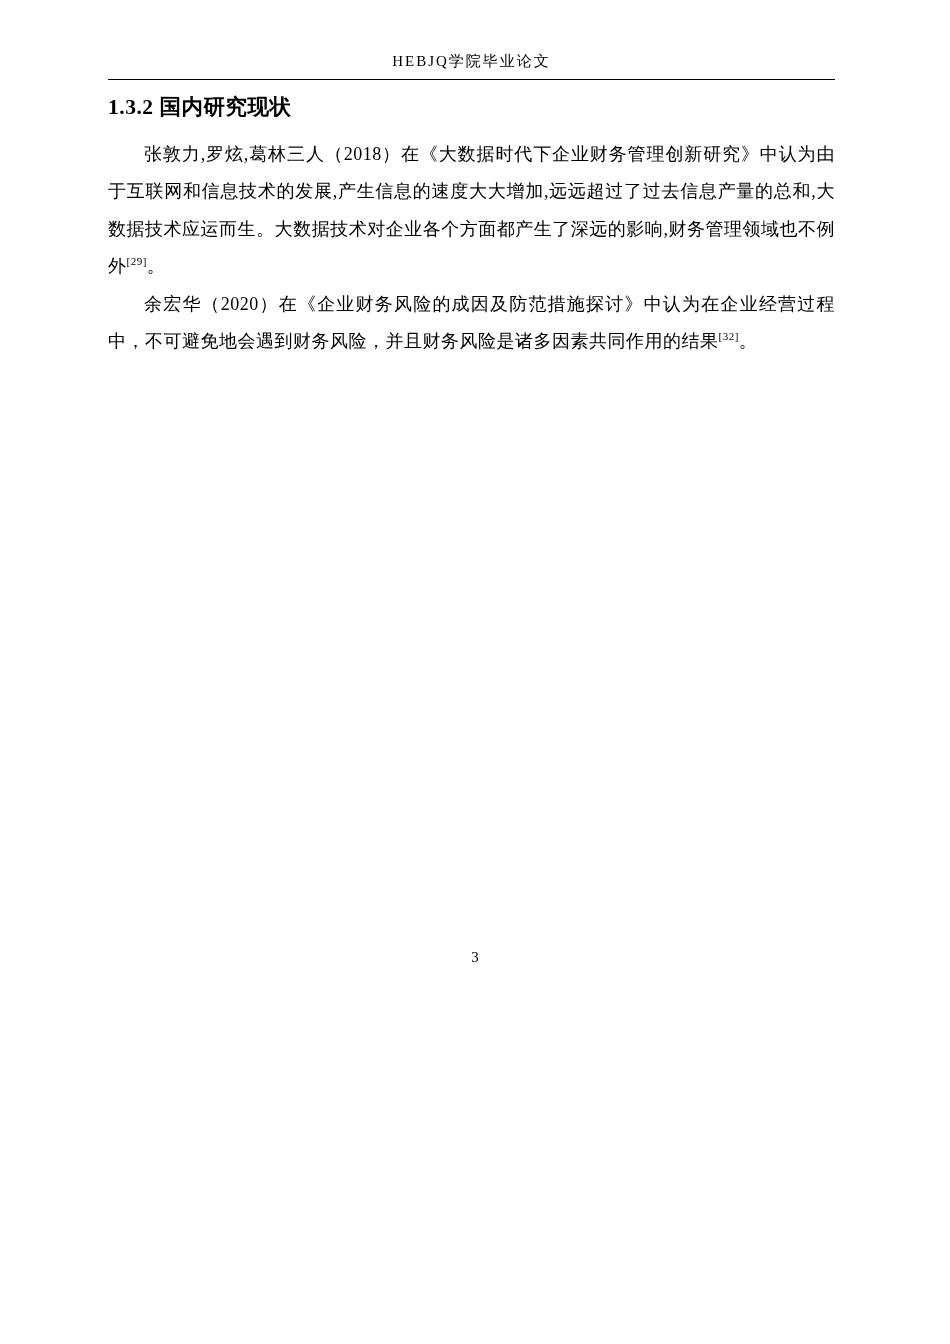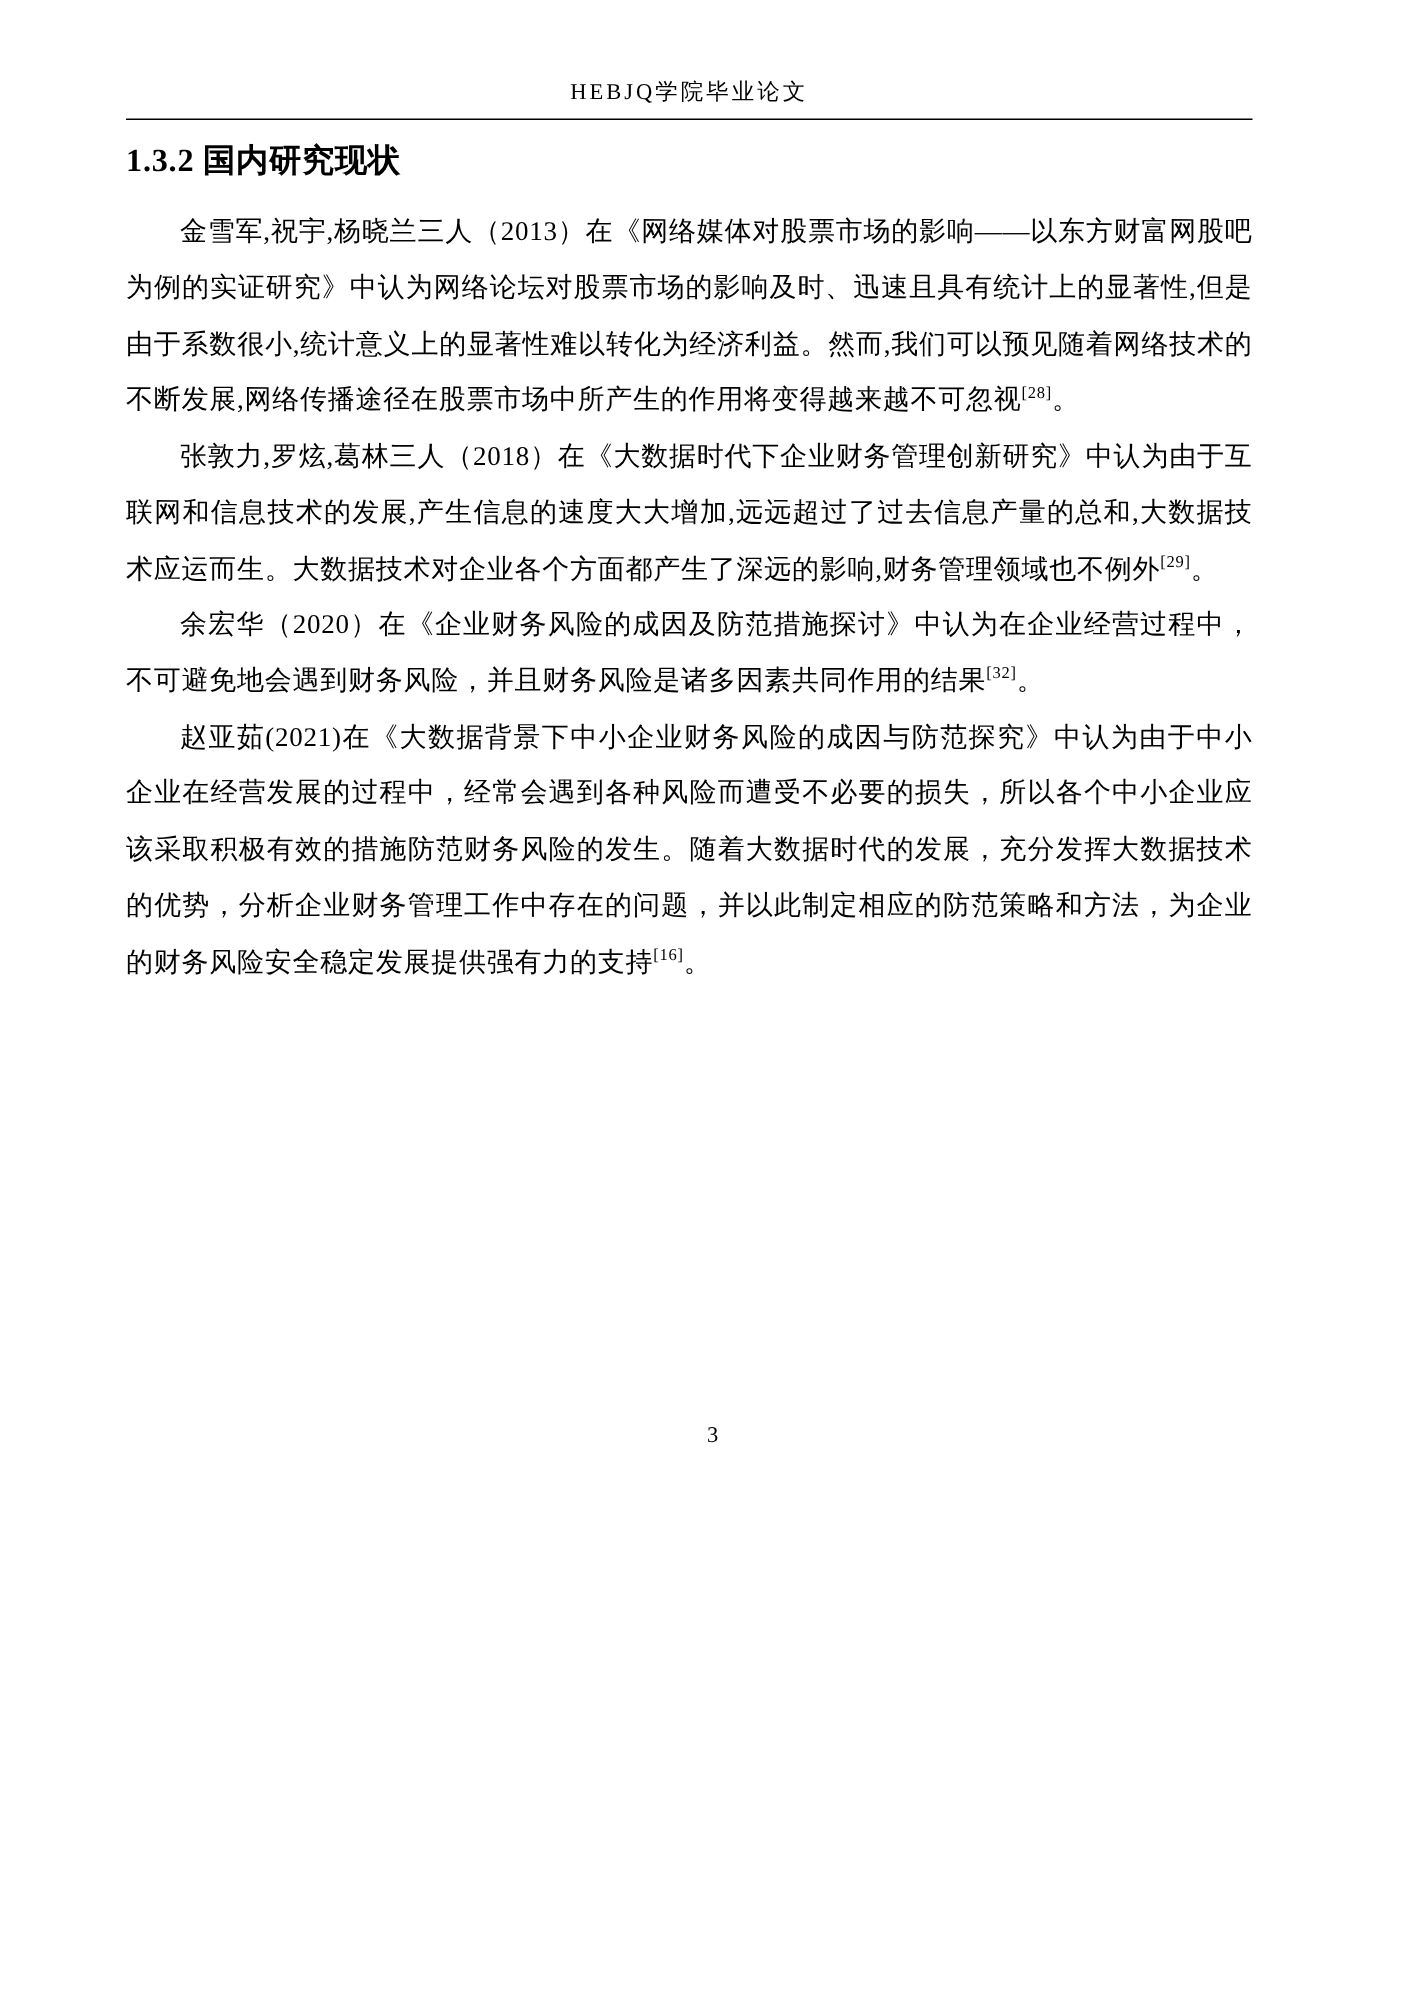--- a/index.html
+++ b/index.html
@@ -8,21 +8,21 @@
     background: #ffffff;
   }
   .page {
     position: relative;
     width: 950px;
     height: 1024px;
     box-sizing: border-box;
     background: #ffffff;
     color: #000000;
     font-family: "Liberation Serif", serif;
-    padding: 52px 115px 0 84px;
+    padding: 52px 115px 0 108px;
     overflow: hidden;
   }
   .page-header .header-title {
     text-align: center;
     font-size: 15px;
     letter-spacing: 2px;
     color: #000000;
   }
   .header-rule {
     border: 0;
@@ -74,24 +74,22 @@
   <header class="page-header">
     <div class="header-title">HEBJQ学院毕业论文</div>
     <div class="header-rule"></div>
   </header>
 
   <main class="page-body">
 
     <h2 class="section-heading">1.3.2 国内研究现状</h2>
 
     <div id="paragraphs">
-        <p class="para indent">金雪军,祝宇,杨晓兰三人（2013）在《网络媒体对股票市场的影响——以东方财富网股吧为例的实证研究》中认为网络论坛对股票市场的影响及时、迅速且具有统计上的显著性,但是由于系数很小,统计意义上的显著性难以转化为经济利益。然而,我们可以预见随着网络技术的不断发展,网络传播途径在股票市场中所产生的作用将变得越来越不可忽视<sup>[28]</sup>。</p>
         <p class="para indent">张敦力,罗炫,葛林三人（2018）在《大数据时代下企业财务管理创新研究》中认为由于互联网和信息技术的发展,产生信息的速度大大增加,远远超过了过去信息产量的总和,大数据技术应运而生。大数据技术对企业各个方面都产生了深远的影响,财务管理领域也不例外<sup>[29]</sup>。</p>
         <p class="para indent">余宏华（2020）在《企业财务风险的成因及防范措施探讨》中认为在企业经营过程中，不可避免地会遇到财务风险，并且财务风险是诸多因素共同作用的结果<sup>[32]</sup>。</p>
-        <p class="para indent">赵亚茹(2021)在《大数据背景下中小企业财务风险的成因与防范探究》中认为由于中小企业在经营发展的过程中，经常会遇到各种风险而遭受不必要的损失，所以各个中小企业应该采取积极有效的措施防范财务风险的发生。随着大数据时代的发展，充分发挥大数据技术的优势，分析企业财务管理工作中存在的问题，并以此制定相应的防范策略和方法，为企业的财务风险安全稳定发展提供强有力的支持<sup>[16]</sup>。</p>
       </div>
   </main>
 
   <footer class="page-footer">
     <span class="page-number">3</span>
   </footer>
 
 </div>
 
 </body></html>

